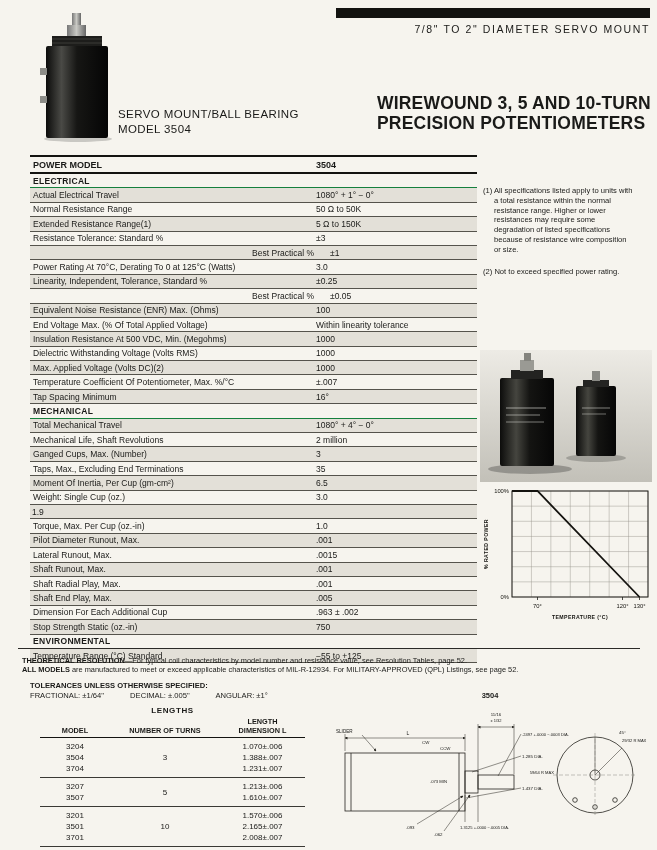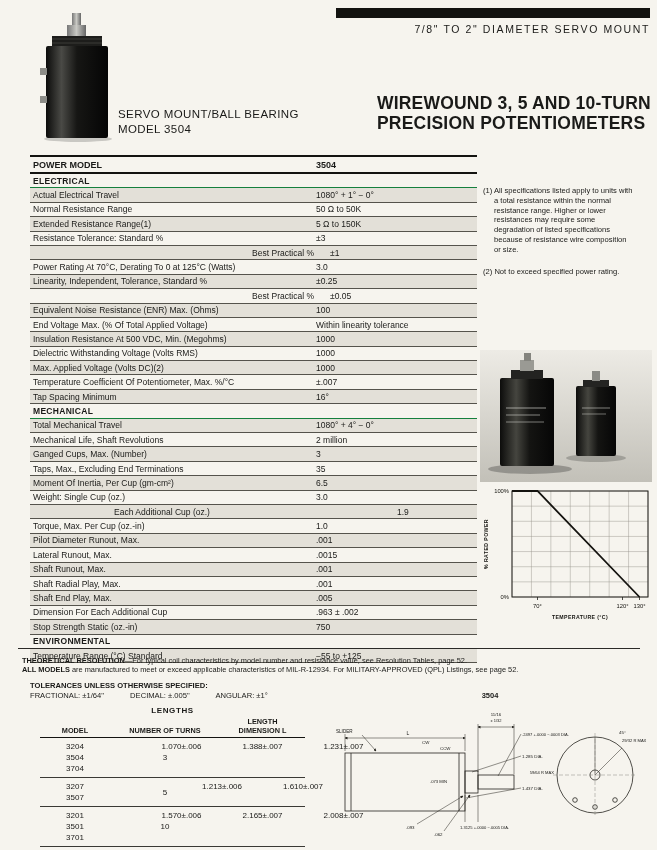--- a/index.html
+++ b/index.html
@@ -42,21 +42,21 @@
 
   .lengths-title{position:absolute;left:40px;top:706px;width:265px;text-align:center;
                  font-weight:bold;font-size:8px;letter-spacing:.6px;}
   .lengths-table{position:absolute;left:40px;top:718px;width:265px;}
   .lengths-hdr{display:flex;align-items:flex-end;border-bottom:1.5px solid #131310;
                padding-bottom:2px;font-size:7.3px;font-weight:bold;text-align:center;}
   .lh-model{width:70px;} .lh-turns{width:110px;} .lh-len{width:85px;line-height:8.5px;}
   .lengths-group{display:flex;border-bottom:1px solid #3a3934;padding:3px 0;}
   .lg-models{width:70px;display:flex;flex-direction:column;justify-content:center;}
   .lg-turns{width:110px;display:flex;align-items:center;justify-content:center;font-size:8px;}
-  .lg-lengths{width:85px;display:flex;flex-direction:row;justify-content:center;gap:41px;}
+  .lg-lengths{width:85px;display:flex;flex-direction:column;justify-content:center;}
   .lg-models div,.lg-lengths div{font-size:8px;line-height:11px;text-align:center;}
 
   .drawing{position:absolute;left:322px;top:688px;width:333px;height:160px;}
 </style>
 </head>
 <body>
 
 <div class="page">
 
   <div class="topbar"></div>
@@ -187,21 +187,20 @@
         </div>
         <div class="spec-row shaded">
           <span class="spec-label">Moment Of Inertia, Per Cup (gm-cm²)</span>
           <span class="spec-value">6.5</span>
         </div>
         <div class="spec-row">
           <span class="spec-label">Weight: Single Cup (oz.)</span>
           <span class="spec-value">3.0</span>
         </div>
         <div class="spec-row shaded">
-          <span class="spec-label indent">Each Additional Cup (oz.)</span>
           <span class="spec-value">1.9</span>
         </div>
         <div class="spec-row">
           <span class="spec-label">Torque, Max. Per Cup (oz.-in)</span>
           <span class="spec-value">1.0</span>
         </div>
         <div class="spec-row shaded">
           <span class="spec-label">Pilot Diameter Runout, Max.</span>
           <span class="spec-value">.001</span>
         </div>

